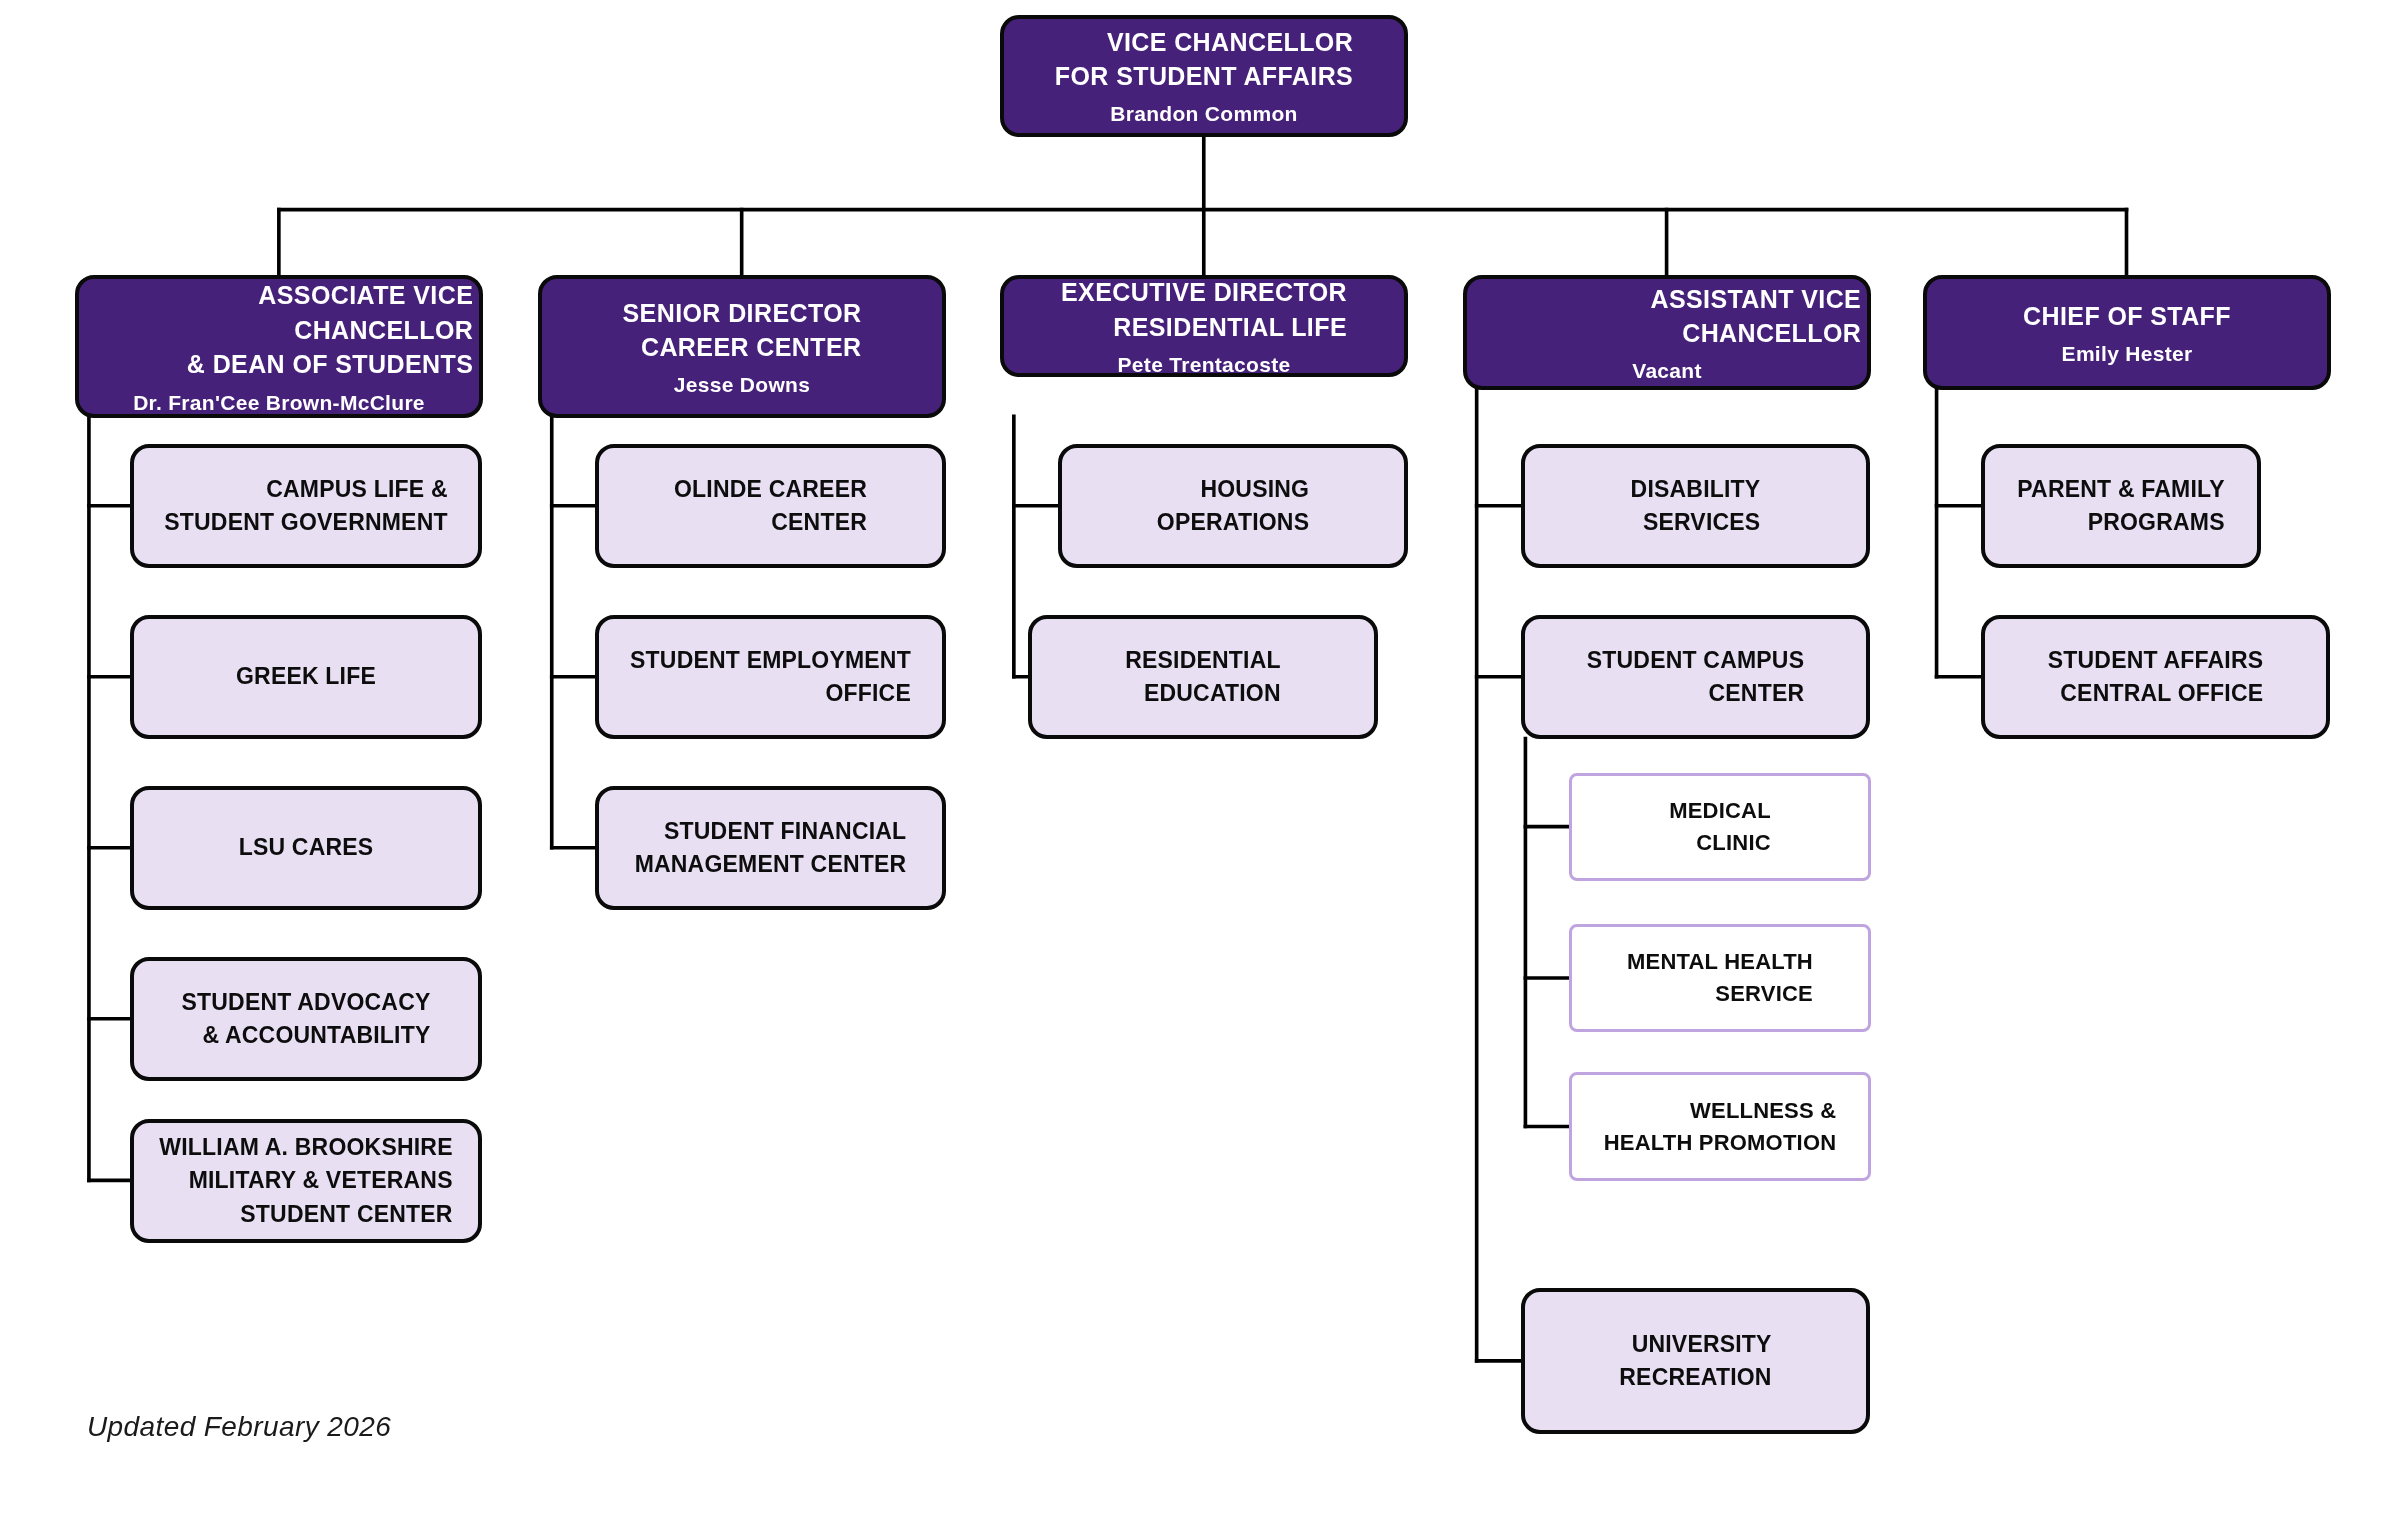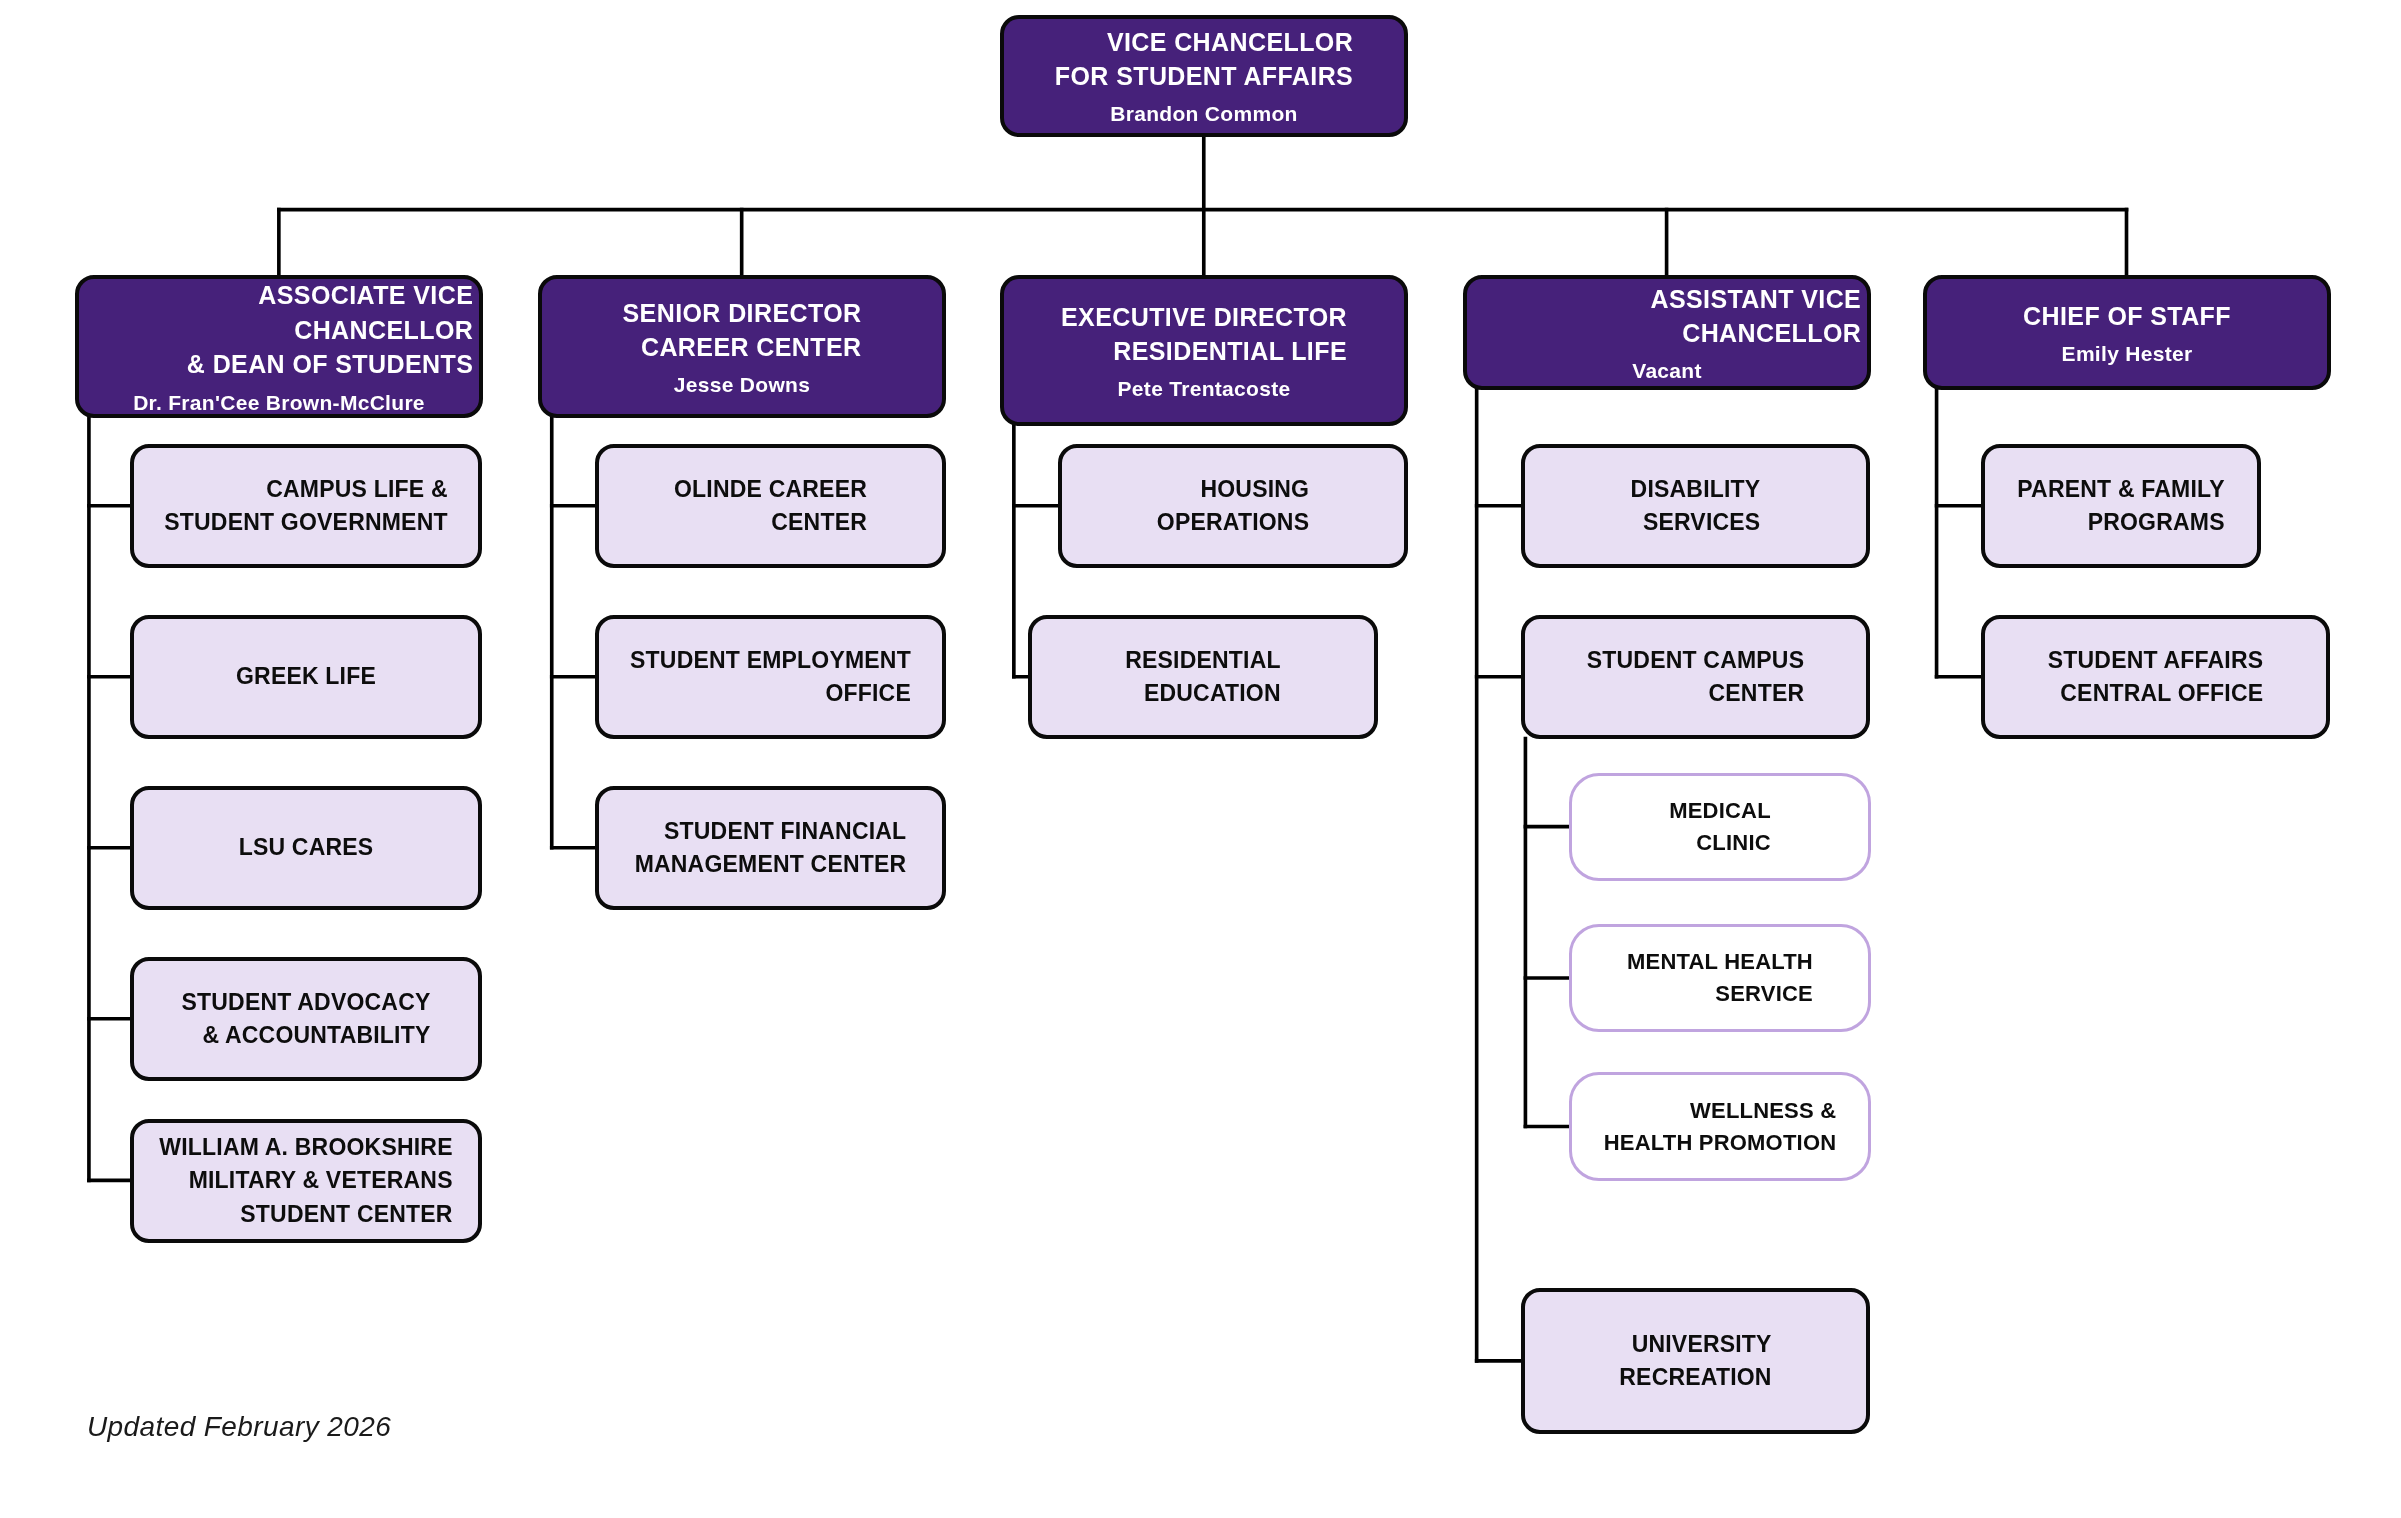--- a/index.html
+++ b/index.html
@@ -37,21 +37,21 @@
     color:#0d0d0d;
     padding:5.8px 7.3px;
   }
   .child .l{
     font-size:23px;font-weight:700;line-height:1.45;
     letter-spacing:0.2px;white-space:pre-line;
   }
   .sub{
     background:#ffffff;
     border:3.6px solid #C0A4DF;
-    border-radius:30px;
+    border-radius:8px;
   }
   .sub .l{font-size:22px;}
   .footnote{
     position:absolute;left:87px;top:1411px;
     font-size:28px;font-style:italic;color:#1a1a1a;
     letter-spacing:0.4px;
   }
 </style>
 </head>
 <body>
@@ -106,21 +106,21 @@
   <div class="node head" style="left:75px;top:275px;width:408px;height:143px">
     <div class="t">ASSOCIATE VICE CHANCELLOR
 &amp; DEAN OF STUDENTS</div>
     <div class="p">Dr. Fran'Cee Brown-McClure</div>
   </div>
   <div class="node head" style="left:538px;top:275px;width:408px;height:143px">
     <div class="t">SENIOR DIRECTOR
 CAREER CENTER</div>
     <div class="p">Jesse Downs</div>
   </div>
-  <div class="node head" style="left:1000px;top:275px;width:408px;height:151px">
+  <div class="node head" style="left:1000px;top:275px;width:408px;height:102px">
     <div class="t">EXECUTIVE DIRECTOR
 RESIDENTIAL LIFE</div>
     <div class="p">Pete Trentacoste</div>
   </div>
   <div class="node head" style="left:1463px;top:275px;width:408px;height:115px">
     <div class="t">ASSISTANT VICE CHANCELLOR</div>
     <div class="p">Vacant</div>
   </div>
   <div class="node head" style="left:1923px;top:275px;width:408px;height:115px">
     <div class="t">CHIEF OF STAFF</div>

